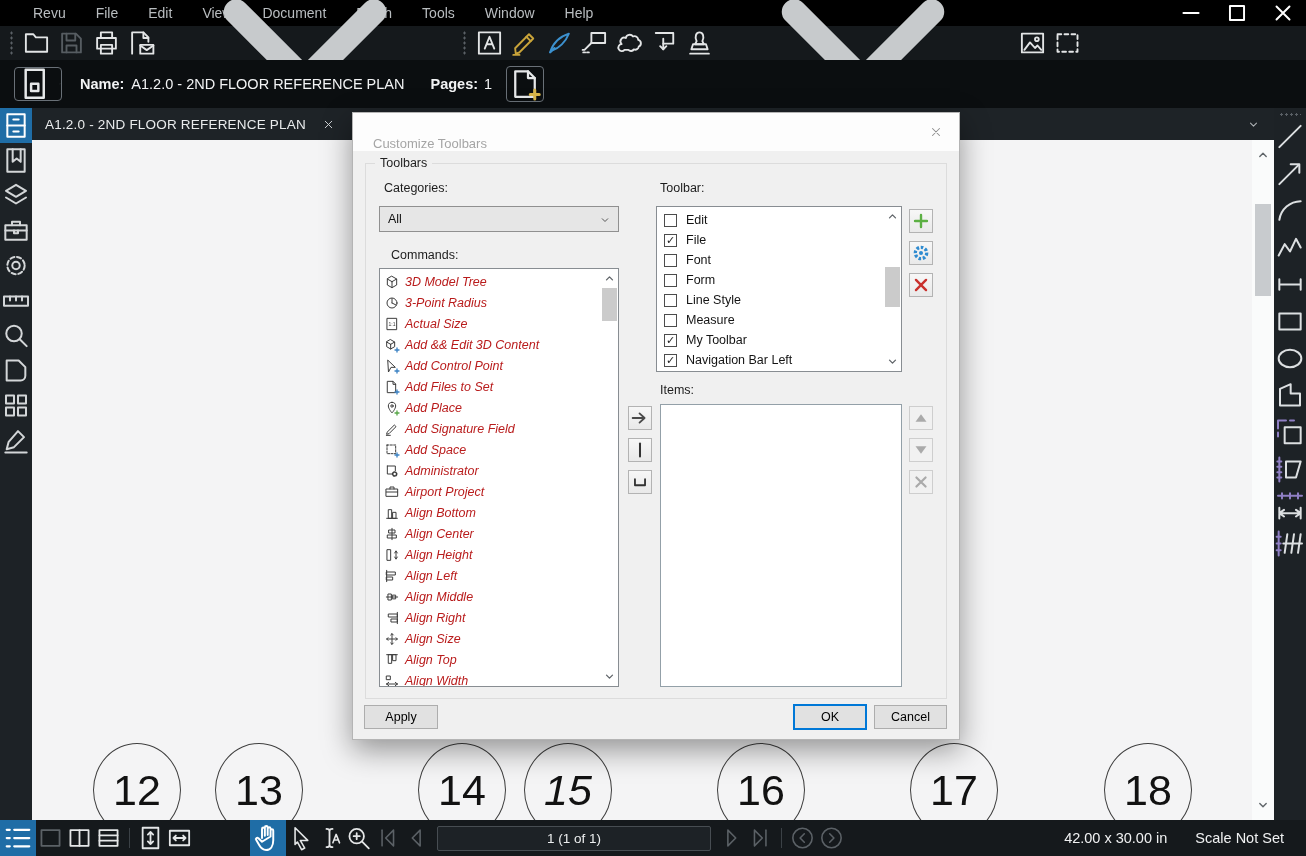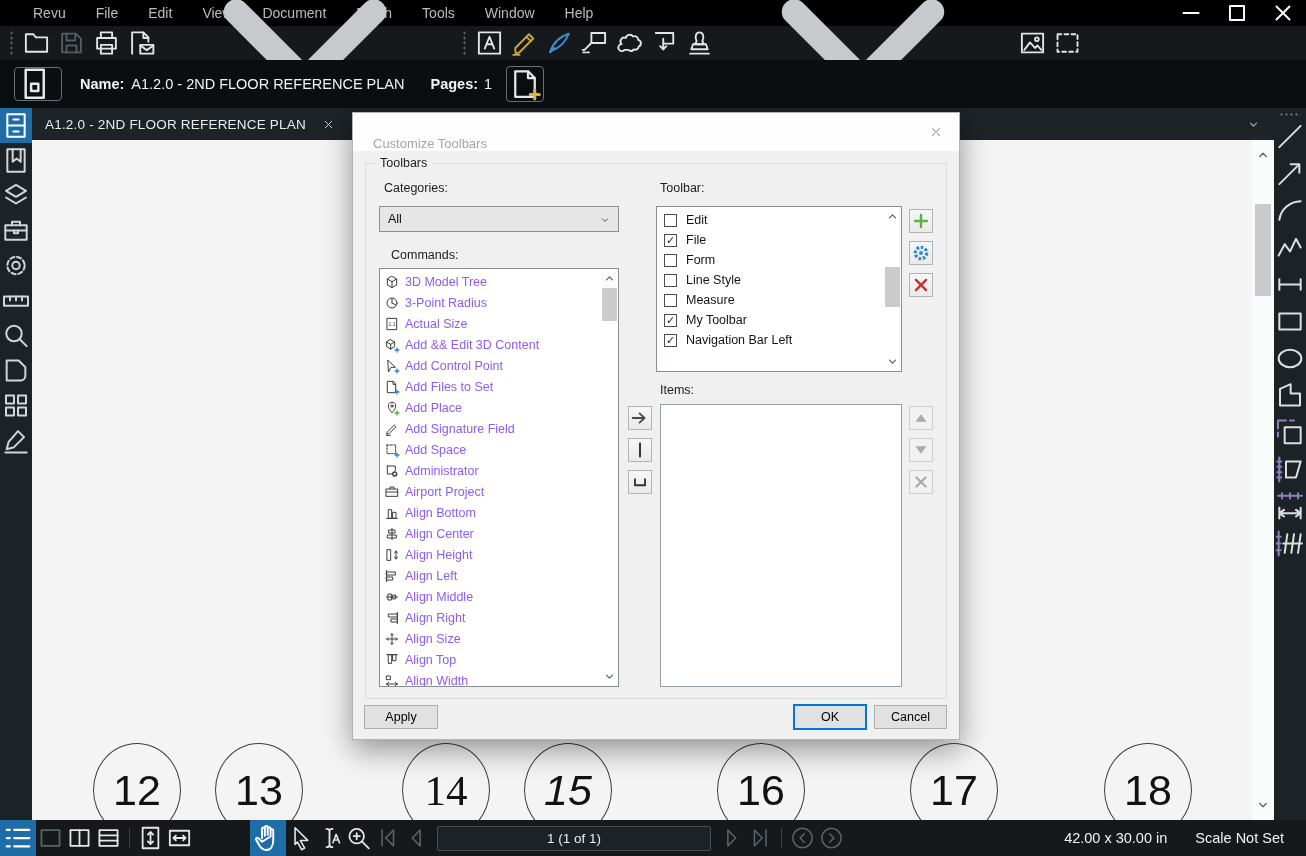--- a/index.html
+++ b/index.html
@@ -86,21 +86,21 @@
   .group-label{position:absolute;left:9px;top:-8px;background:#f0f0f0;padding:0 5px;color:#222;}
   .dlg-label{position:absolute;color:#1c1c1c;}
   .combo{position:absolute;left:26px;top:93px;width:240px;height:26px;background:#e6e6e6;border:1px solid #909090;
          display:flex;align-items:center;padding-left:8px;color:#111;}
   .combo .chev{position:absolute;right:7px;top:7px;color:#555;width:12px;height:12px;}
   .combo .chev svg{width:12px;height:12px;}
   .listbox{position:absolute;background:#fff;border:1px solid #888d92;overflow:hidden;}
   .cmd-row{height:21px;display:flex;align-items:center;padding-left:4px;}
   .cmd-row .ic{width:16px;height:16px;margin-right:5px;color:#3c3c3c;flex:0 0 auto;}
   .cmd-row .ic svg{width:16px;height:16px;}
-  .cmd-row .tx{font-size:12.5px;color:#8b5cf6;white-space:nowrap;}
+  .cmd-row .tx{font-size:12.5px;color:#b91c1c;white-space:nowrap;font-style:italic;}
   .tb-row{height:20px;display:flex;align-items:center;padding-left:7px;}
   .checkbox{width:13px;height:13px;border:1px solid #4c4c4c;background:#fff;flex:0 0 auto;
             display:flex;align-items:center;justify-content:center;font-size:11px;color:#222;line-height:11px;}
   .tb-row .tx{margin-left:9px;font-size:12.5px;color:#141414;white-space:nowrap;}
   .lscroll-up{position:absolute;top:3px;right:2px;width:13px;height:13px;color:#5f6468;}
   .lscroll-dn{position:absolute;bottom:3px;right:2px;width:13px;height:13px;color:#5f6468;}
   .lscroll-up svg,.lscroll-dn svg{width:13px;height:13px;}
   .lthumb{position:absolute;right:1px;width:15px;background:#cbcbcb;}
   .sq-btn{position:absolute;width:24px;height:24px;background:linear-gradient(#f7f7f7,#e9e9e9);
           border:1px solid #b3b3b3;display:flex;align-items:center;justify-content:center;}
@@ -353,21 +353,21 @@
         <svg viewBox="0 0 24 24" fill="none" stroke="currentColor" stroke-width="1.5" stroke-linecap="round" stroke-linejoin="round" style="width:100%;height:100%;display:block;">
           <path d="M13.5 5l4.5 4.5L10.5 17 5 18.5 6.5 13z"></path>
           <path d="M4 21h16"></path>
         </svg>
       </div>
     </div>
 
   <div class="content abs dots-light" id="content">
       <div class="bubble" style="left: 61px; top: 603px;">12</div>
       <div class="bubble" style="left: 183px; top: 603px;">13</div>
-      <div class="bubble" style="left: 370px; top: 603px; font-family: Liberation Serif, serif;">14</div>
+      <div class="bubble" style="left: 386px; top: 603px;">14</div>
       <div class="bubble" style="left: 492px; top: 603px; font-style: italic;">15</div>
       <div class="bubble" style="left: 685px; top: 603px;">16</div>
       <div class="bubble" style="left: 878px; top: 603px;">17</div>
       <div class="bubble" style="left: 1072px; top: 603px;">18</div>
     </div>
 
   <div class="v-scroll abs">
     <span class="chev" style="top:8px;" id="vs-up">
         <svg viewBox="0 0 24 24" fill="none" stroke="currentColor" stroke-width="2.4" stroke-linecap="round" stroke-linejoin="round" style="width:100%;height:100%;display:block;">
           <path d="M6.5 14.5L12 9l5.5 5.5"></path>
@@ -787,20 +787,24 @@
           <div class="tb-row">
             <span class="checkbox"></span>
             <span class="tx">Edit</span>
           </div>
           <div class="tb-row">
             <span class="checkbox">✓</span>
             <span class="tx">File</span>
           </div>
           <div class="tb-row">
             <span class="checkbox"></span>
+            <span class="tx">Font</span>
+          </div>
+          <div class="tb-row">
+            <span class="checkbox"></span>
             <span class="tx">Form</span>
           </div>
           <div class="tb-row">
             <span class="checkbox"></span>
             <span class="tx">Line Style</span>
           </div>
           <div class="tb-row">
             <span class="checkbox"></span>
             <span class="tx">Measure</span>
           </div>

